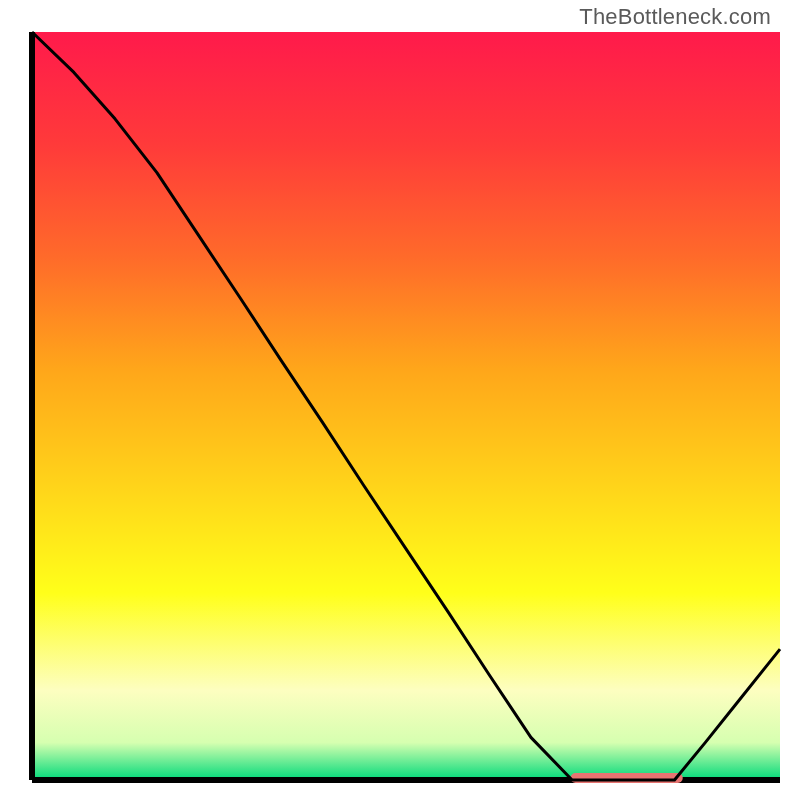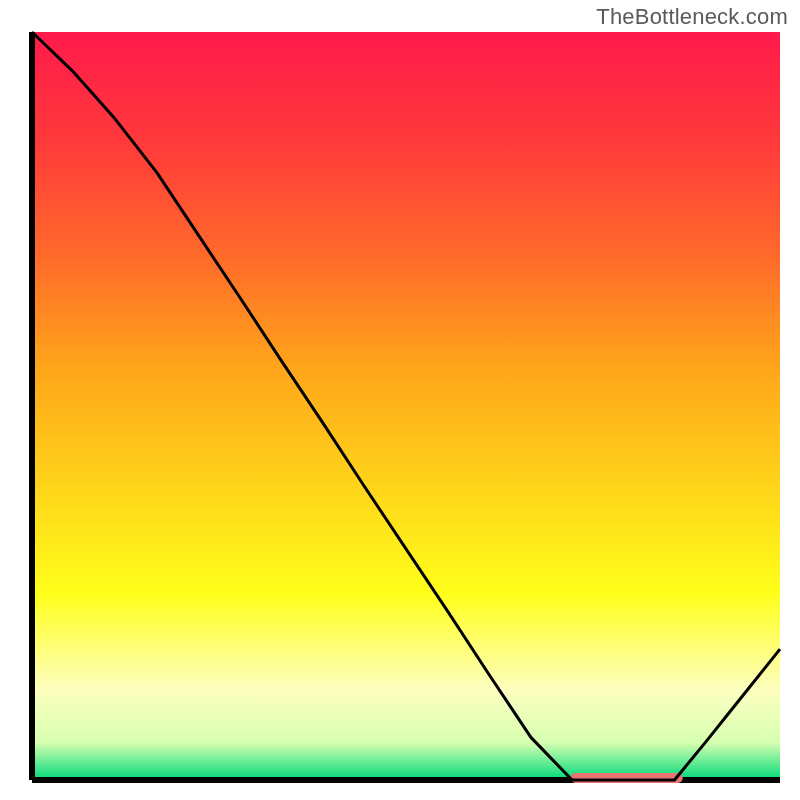--- a/index.html
+++ b/index.html
@@ -11,21 +11,21 @@
     font-family: Arial, Helvetica, sans-serif;
   }
   .container {
     position: relative;
     width: 800px;
     height: 800px;
   }
   .watermark {
     position: absolute;
     top: 4px;
-    right: 12px;
+    right: 29px;
     color: #5a5a5a;
     font-size: 22px;
     font-weight: 500;
     letter-spacing: 0.2px;
     z-index: 10;
   }
   svg {
     display: block;
   }
 </style>

